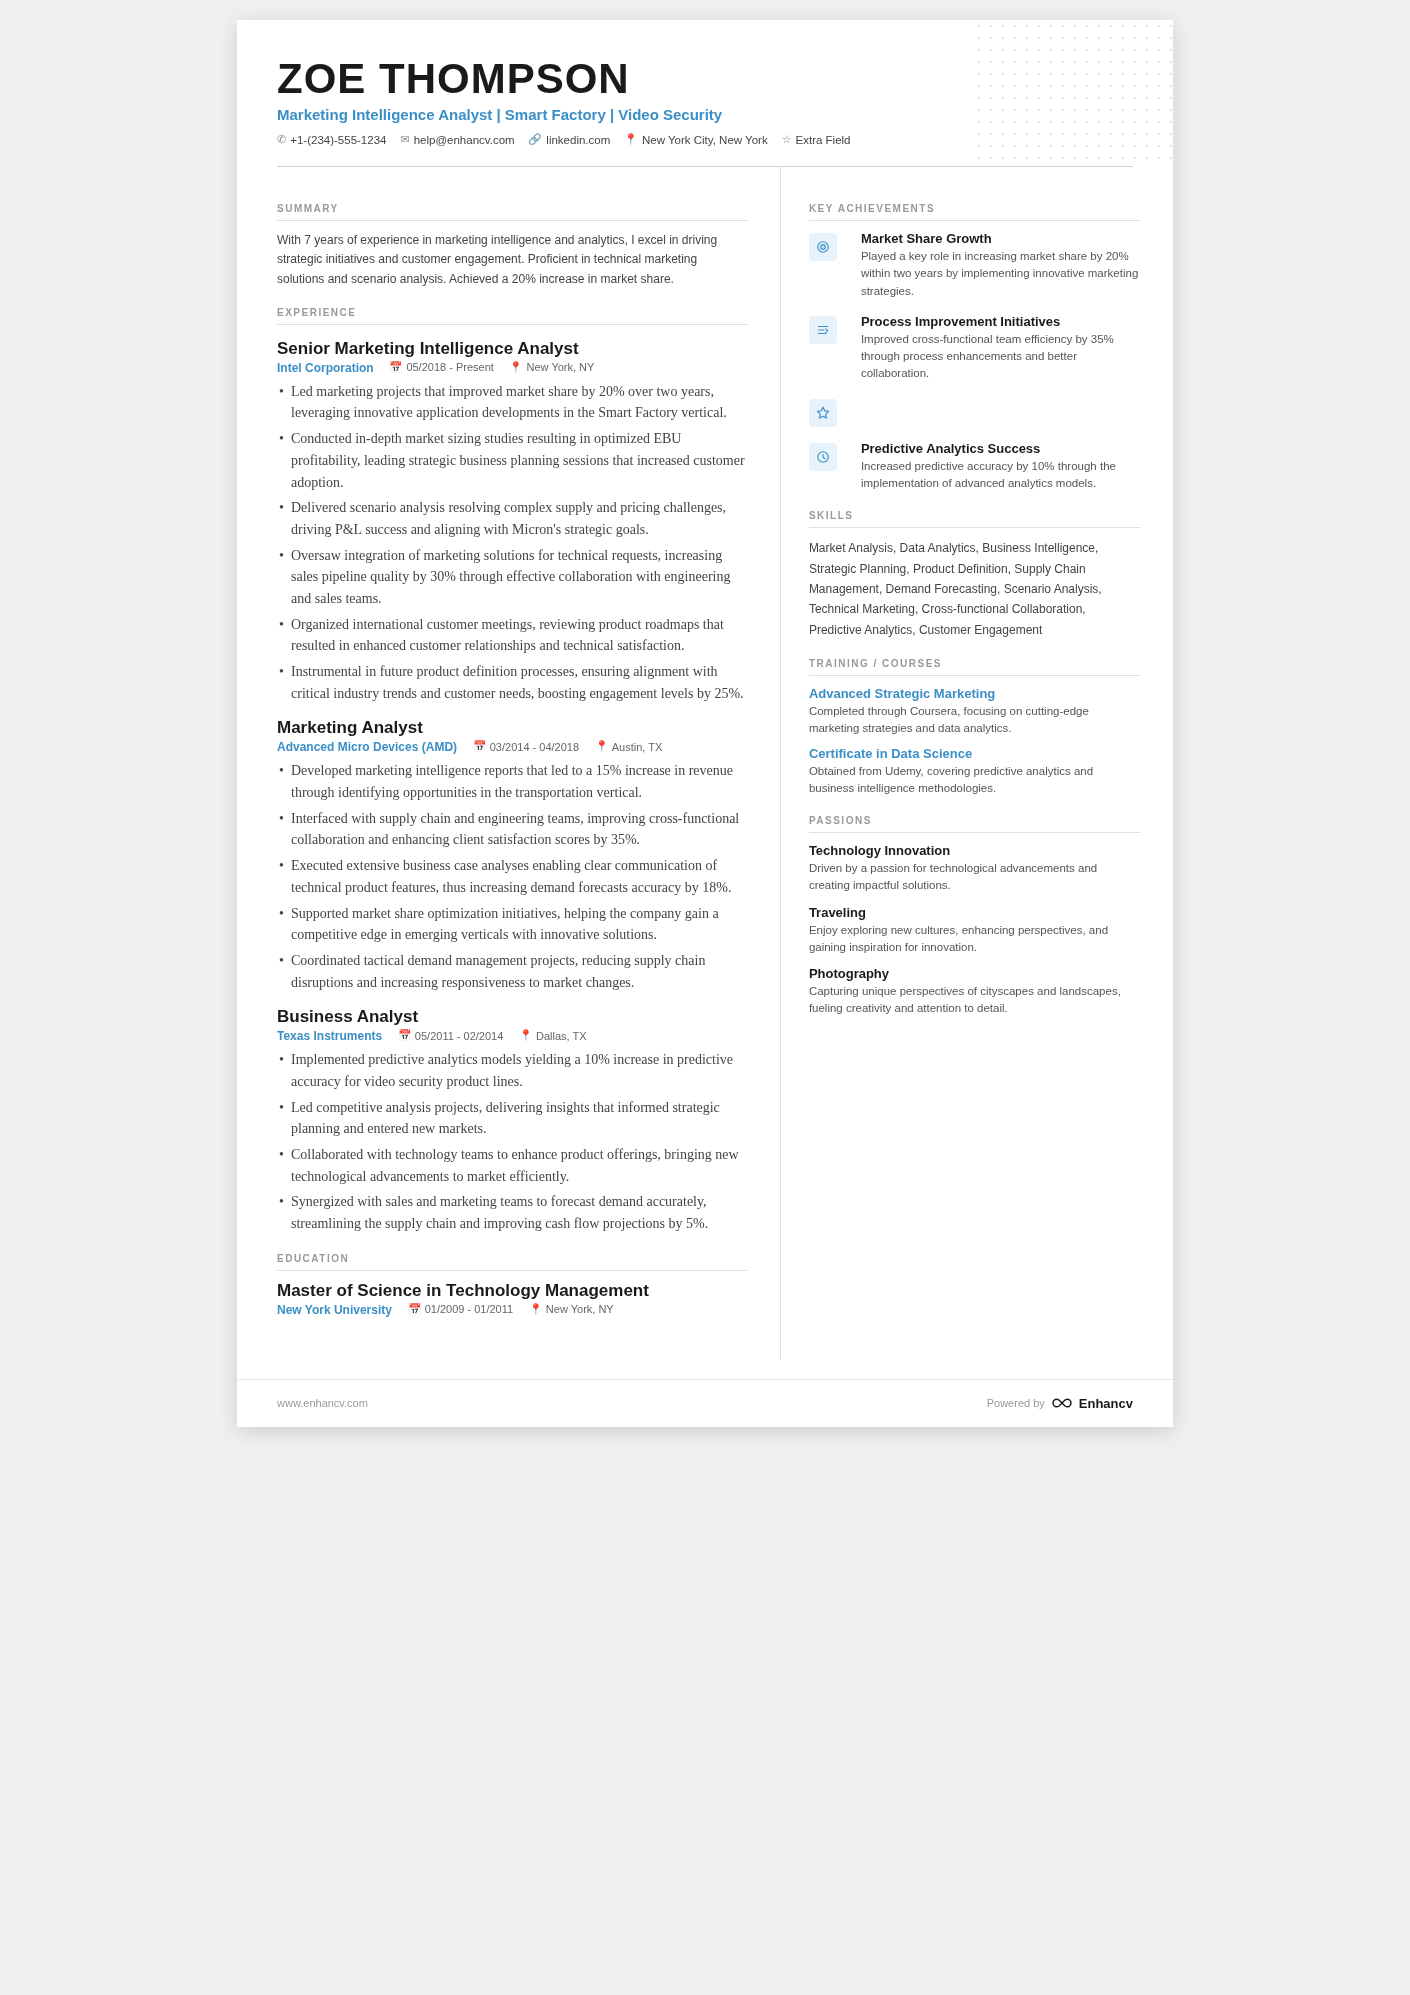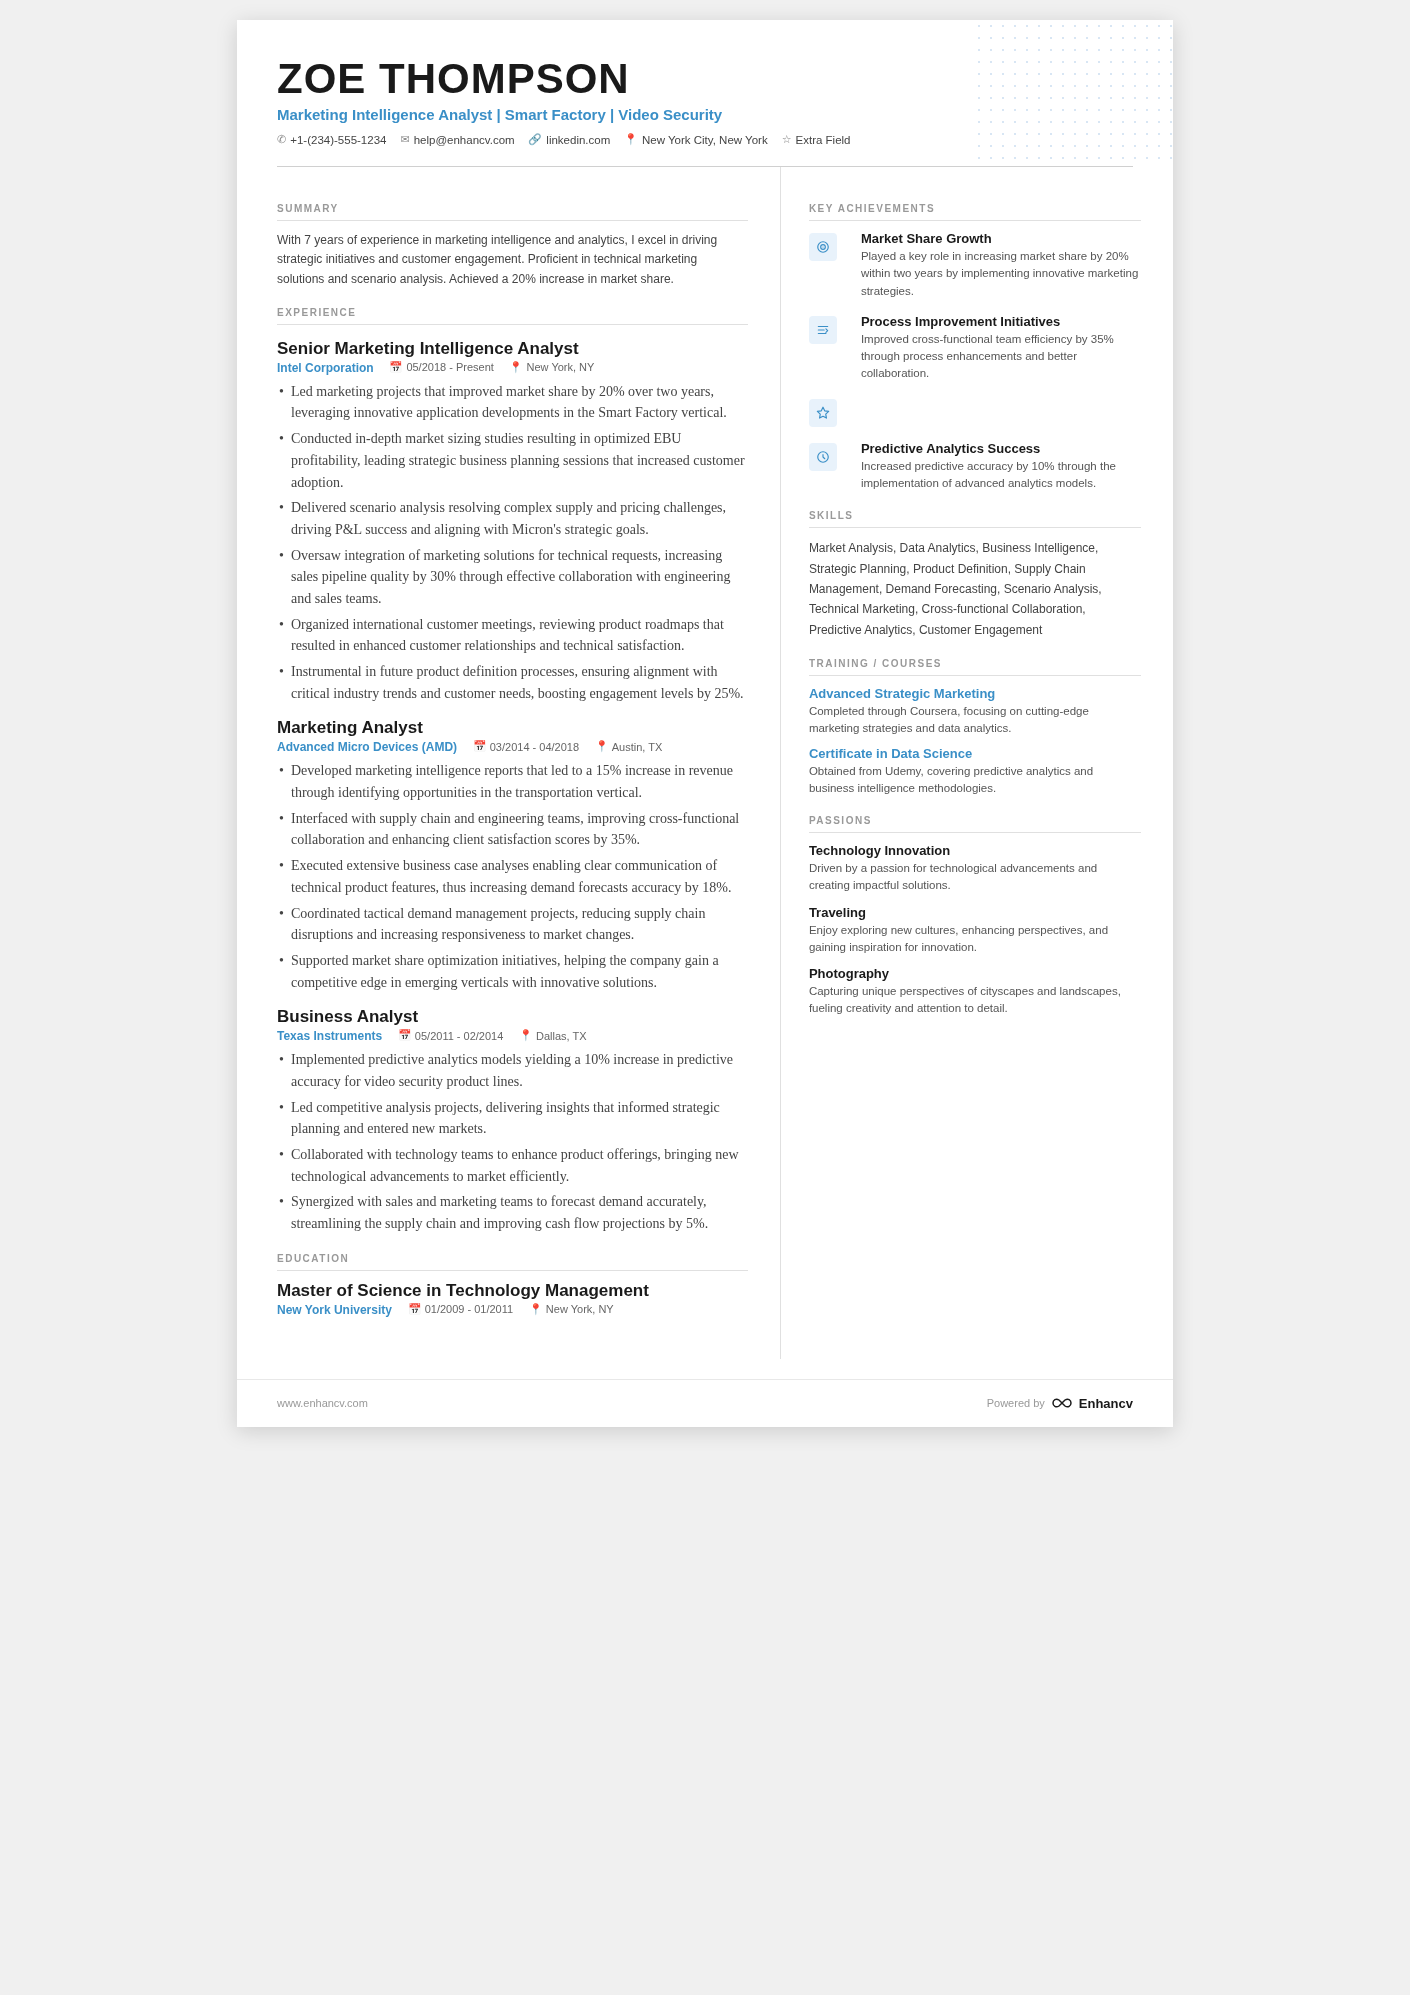--- a/index.html
+++ b/index.html
@@ -347,22 +347,22 @@
         </span>
         <span class="job-location">
           <span>📍</span>
           <span>Austin, TX</span>
         </span>
       </div>
       <ul class="job-bullets">
         <li>Developed marketing intelligence reports that led to a 15% increase in revenue through identifying opportunities in the transportation vertical.</li>
         <li>Interfaced with supply chain and engineering teams, improving cross-functional collaboration and enhancing client satisfaction scores by 35%.</li>
         <li>Executed extensive business case analyses enabling clear communication of technical product features, thus increasing demand forecasts accuracy by 18%.</li>
+        <li>Supported market share optimization initiatives, helping the company gain a competitive edge in emerging verticals with innovative solutions.</li>
         <li>Coordinated tactical demand management projects, reducing supply chain disruptions and increasing responsiveness to market changes.</li>
-        <li>Supported market share optimization initiatives, helping the company gain a competitive edge in emerging verticals with innovative solutions.</li>
       </ul>
 
       <div class="job-title">Business Analyst</div>
       <div class="job-meta">
         <span class="job-company">Texas Instruments</span>
         <span class="job-dates">
           <span>📅</span>
           <span>05/2011 - 02/2014</span>
         </span>
         <span class="job-location">

